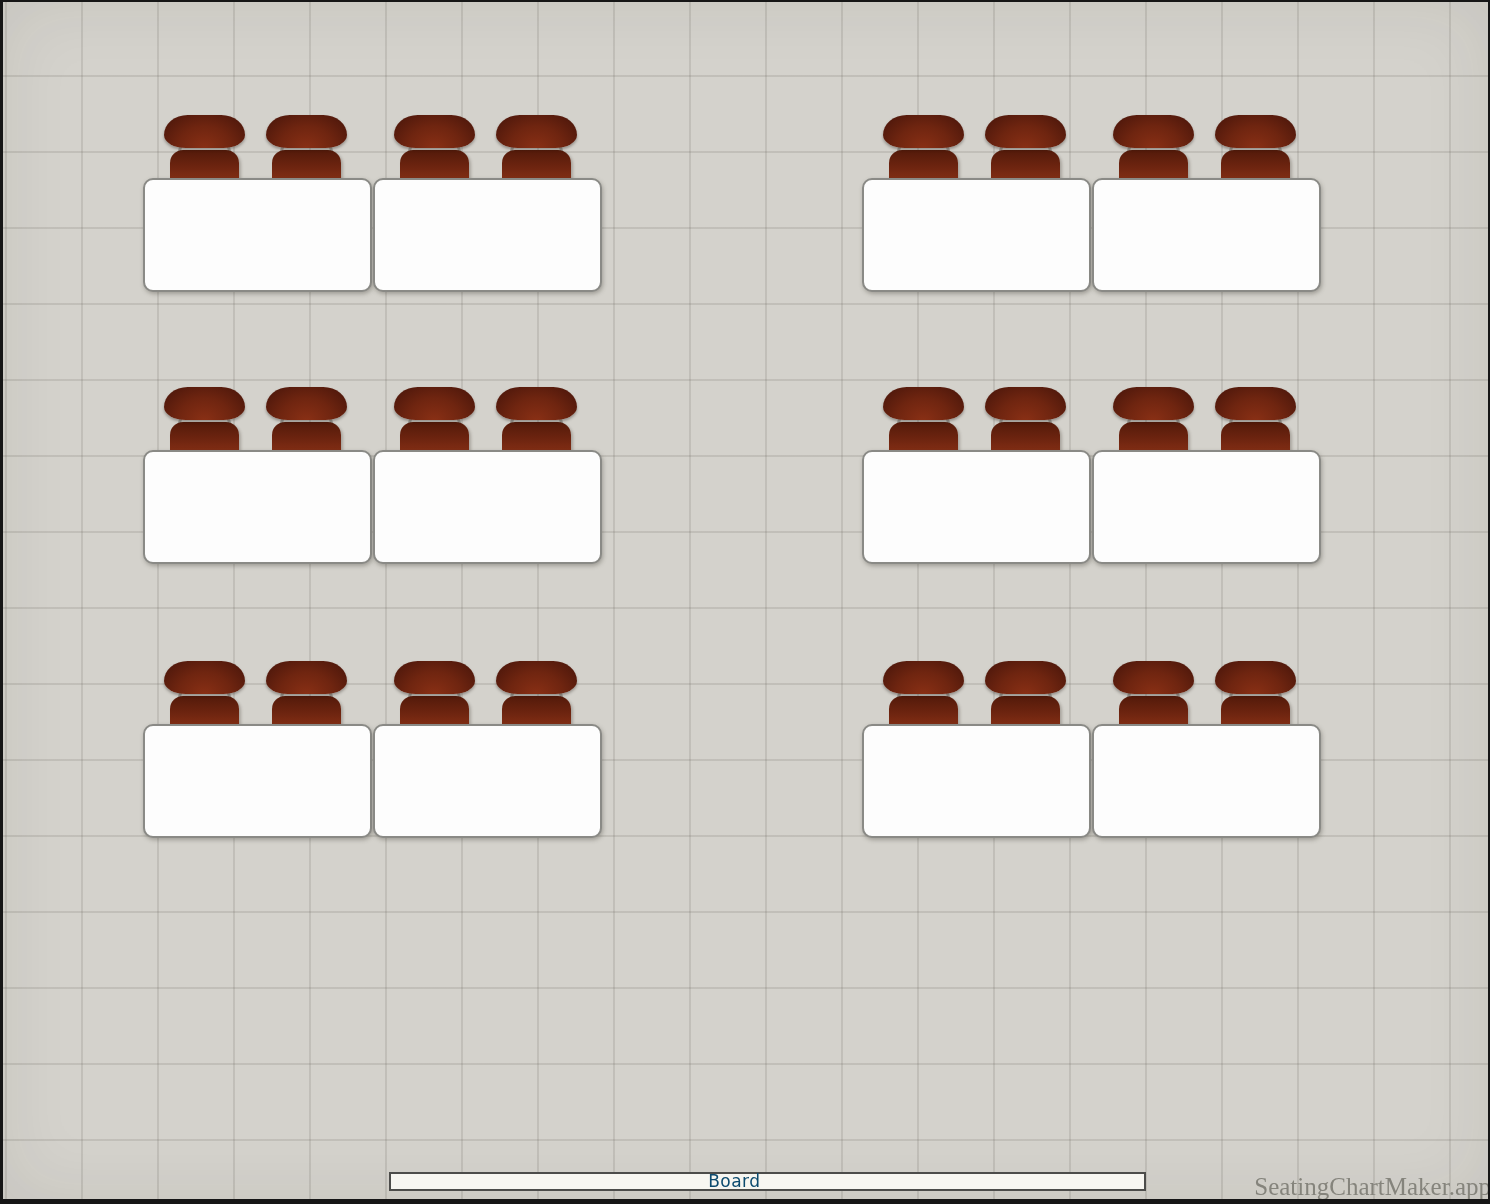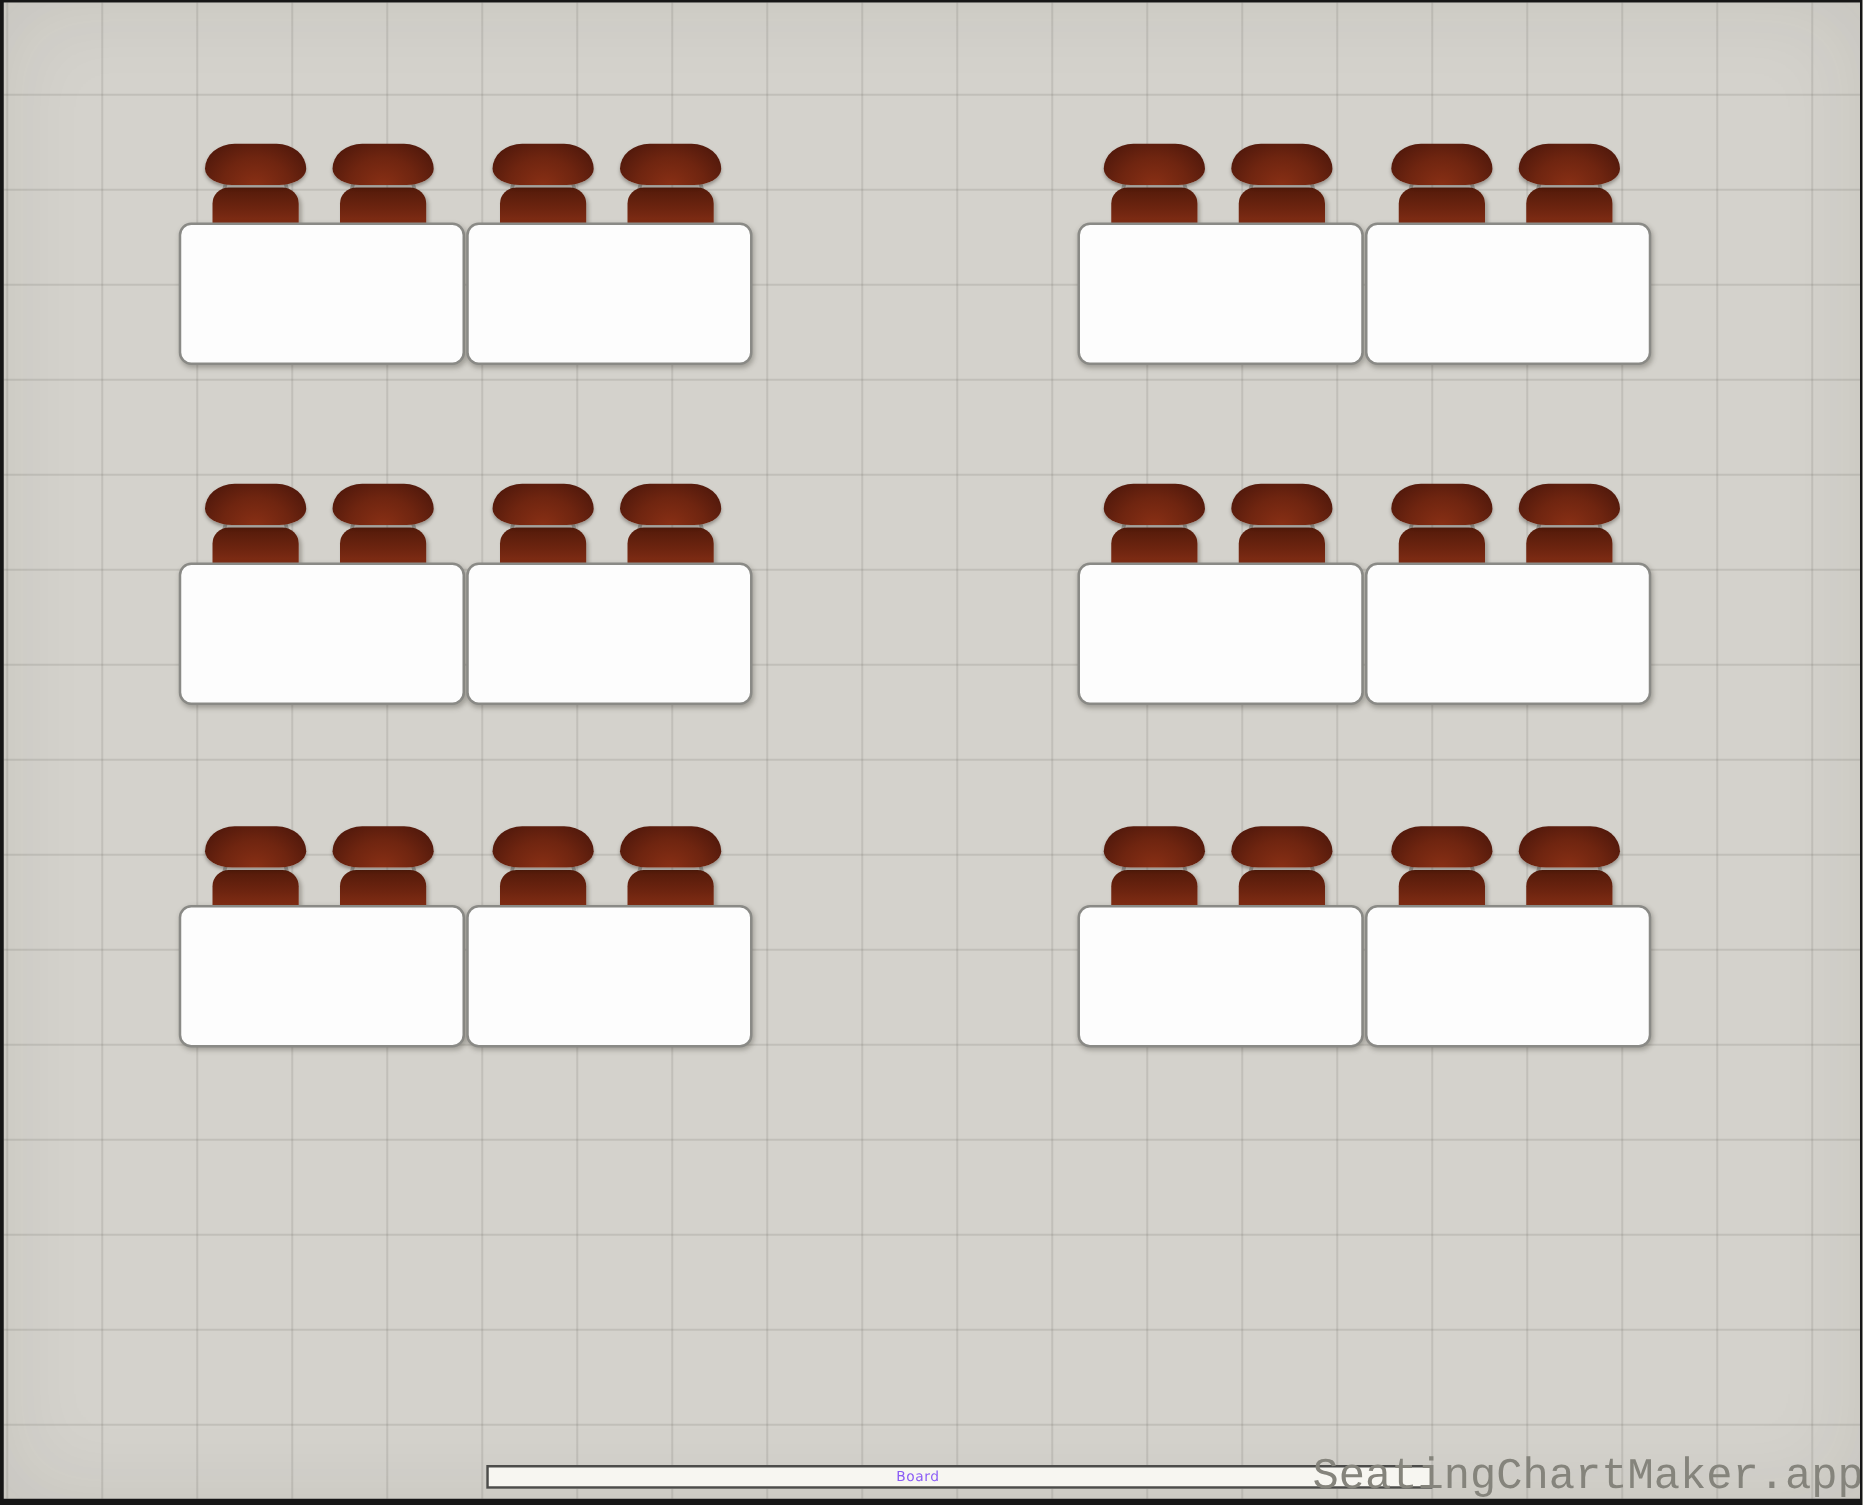--- a/index.html
+++ b/index.html
@@ -75,33 +75,33 @@
     width:757px;height:19px;
     background:var(--board-fill,#f7f6f1);
     border:2px solid var(--board-border,#4c4c4a);
     z-index:3;
   }
   .board-label{
     position:absolute;
     left:45.6%;top:50%;
     transform:translate(-50%,-54%);
     font-family:"DejaVu Sans", sans-serif;
-    font-size:11px;
+    font-size:17px;
     font-weight:500;
-    color:#8b5cf6;
+    color:#0c4a6e;
     letter-spacing:0.5px;
     white-space:nowrap;
   }
 
   
   .watermark{
     position:absolute;
     right:-3px;bottom:-2px;
-    font-family:Liberation Mono, monospace;
-    font-size:35px;
+    font-family:Liberation Serif, serif;
+    font-size:25px;
     color:var(--watermark-color,#85847c);
     z-index:4;
     white-space:nowrap;
   }
 </style>
 </head>
 <body>
 
 <div class="canvas">
 

